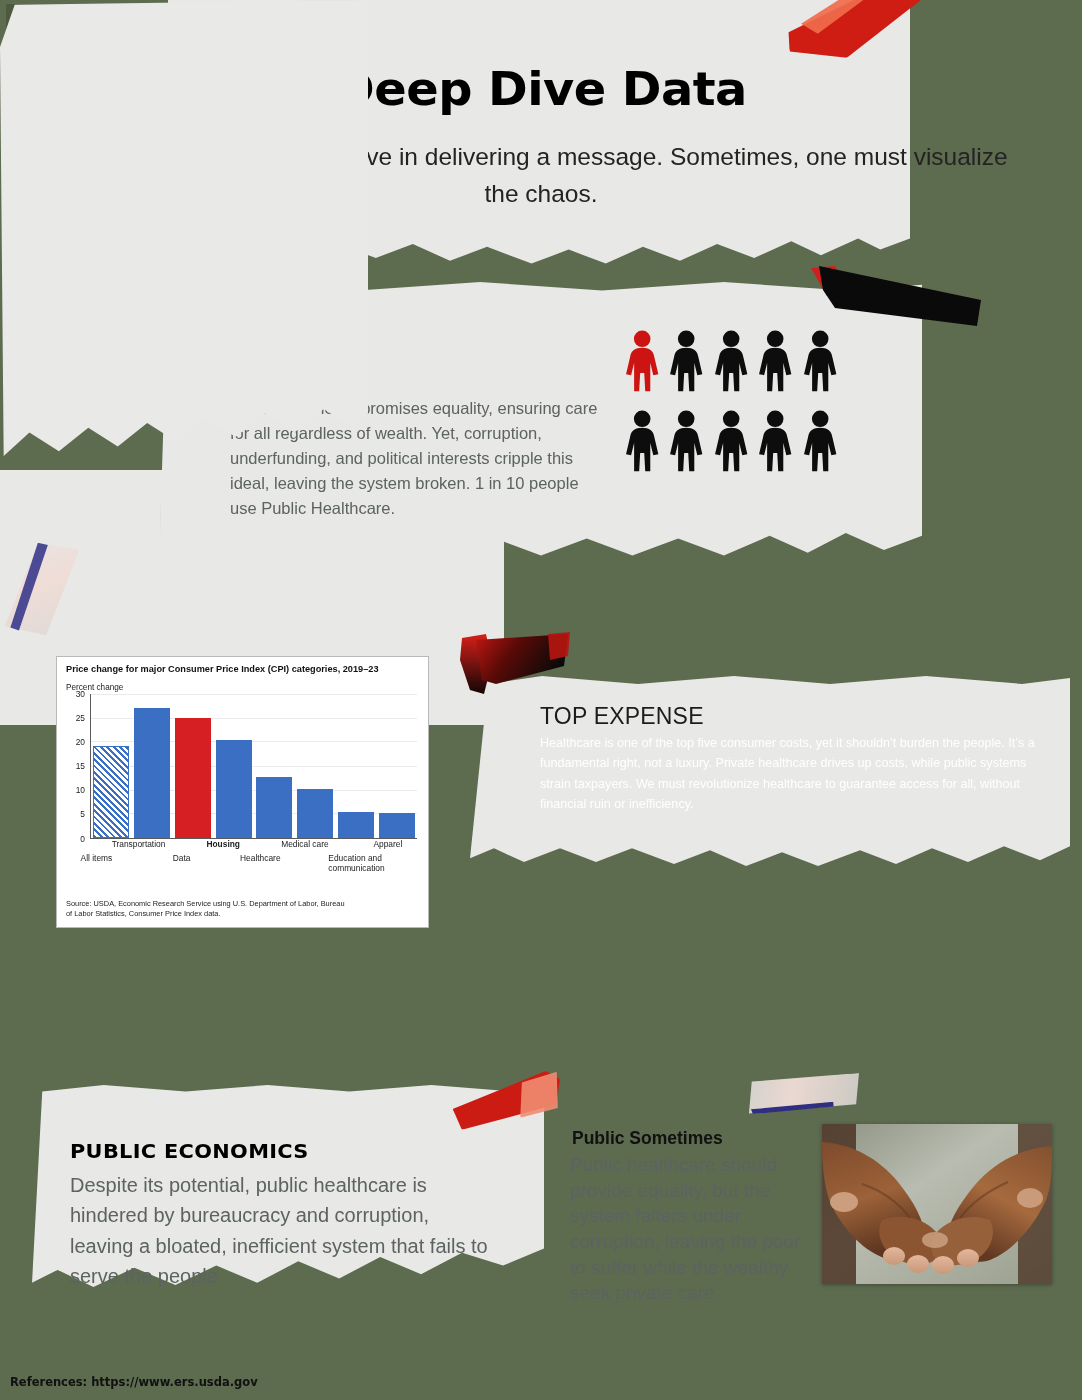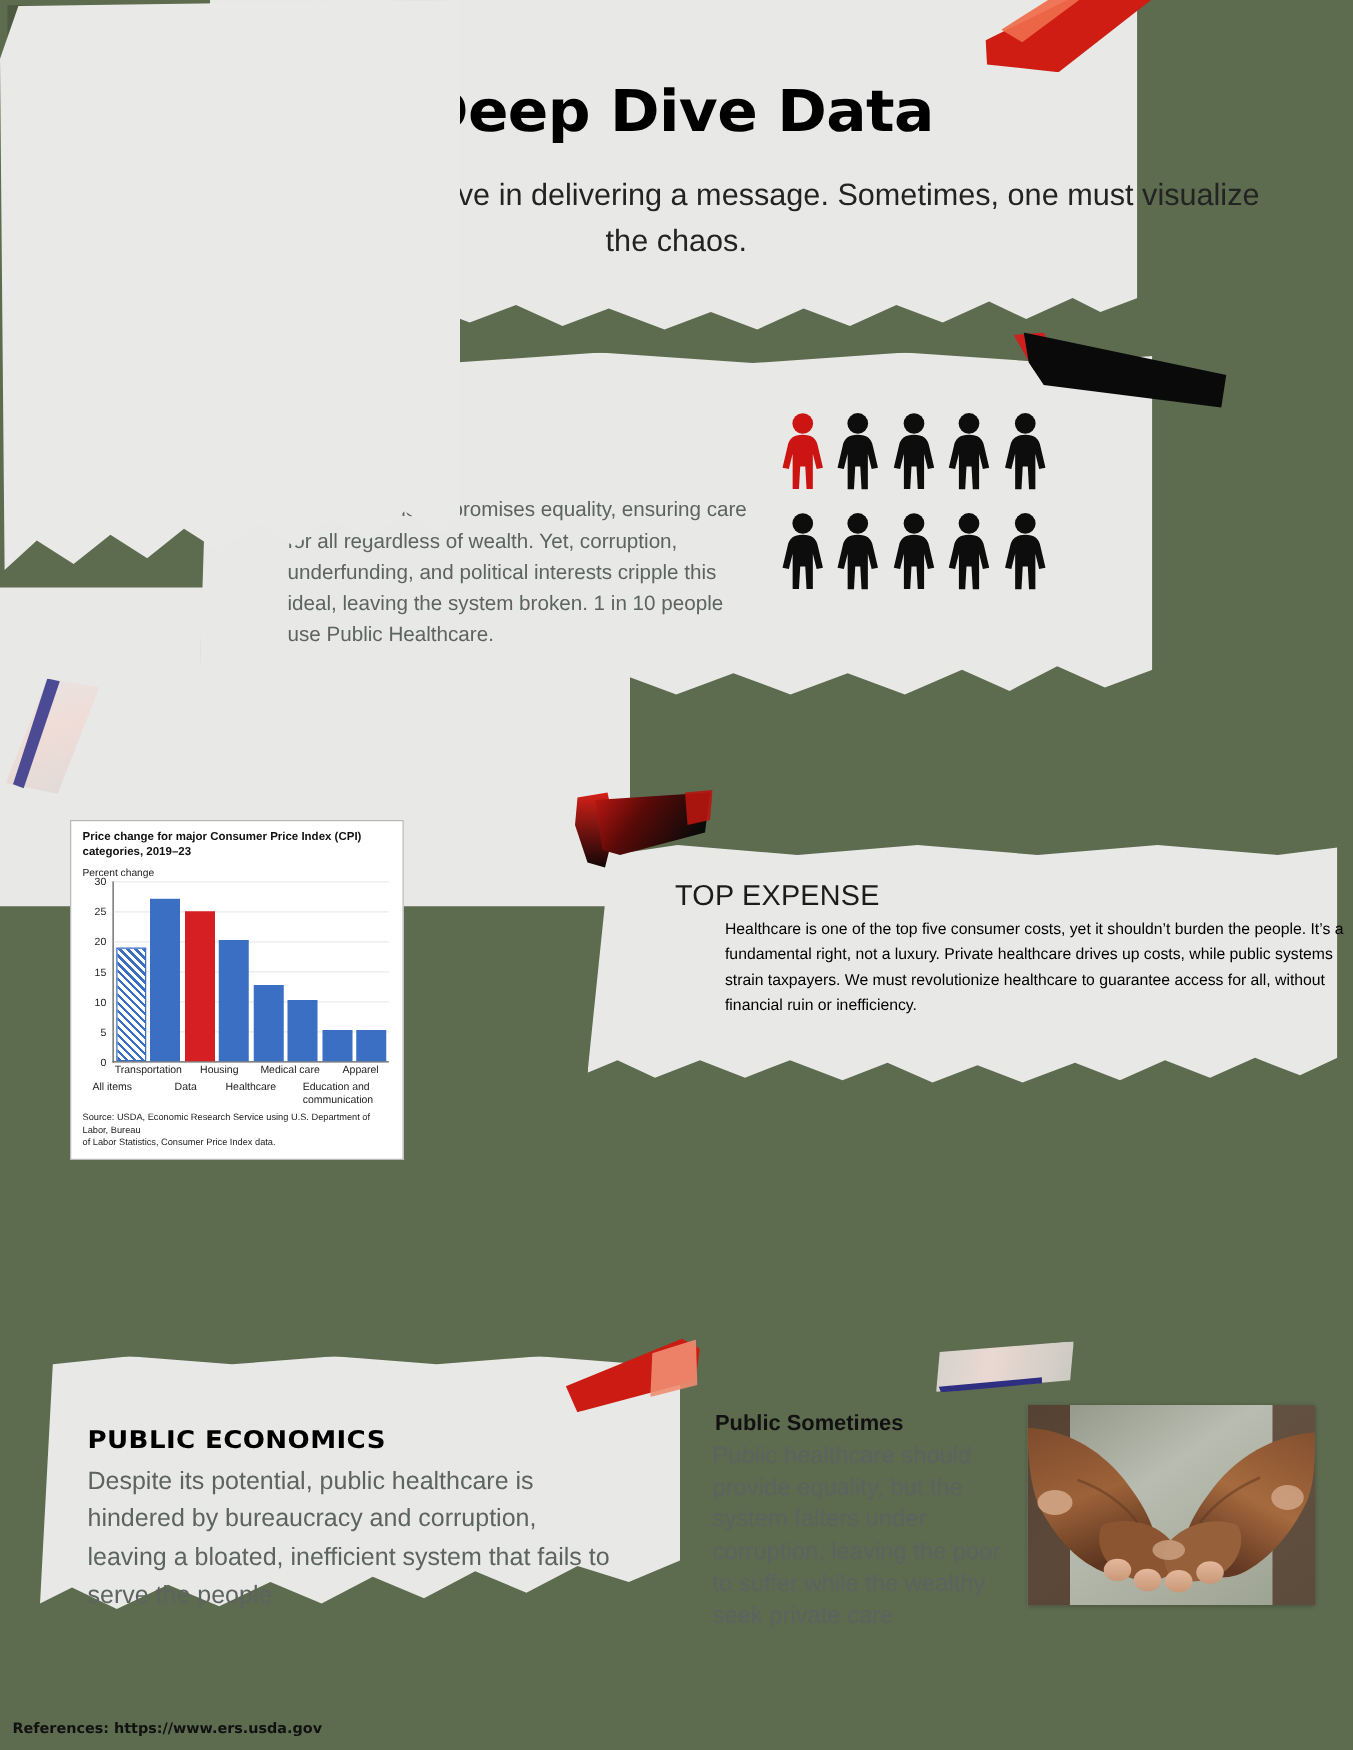--- a/index.html
+++ b/index.html
@@ -148,21 +148,21 @@
     background: #e9e9e7;
     box-shadow: 0 3px 8px rgba(0,0,0,.25);
     clip-path: polygon(
       4% 1%, 100% 0%, 100% 88%, 96% 91%, 88% 87%, 80% 92%, 72% 88%,
       64% 93%, 56% 89%, 48% 94%, 40% 90%, 32% 95%, 24% 91%, 16% 96%,
       8% 92%, 1% 97%, 0% 10%
     );
   }
   #chart-card {
     position: absolute; left: 56px; top: 656px;
-    width: 267px; height: 272px;
+    width: 373px; height: 272px;
     background: #fff;
     border: 1px solid #b9b9b7;
     padding: 7px 9px 0 9px;
     font-family: "Liberation Sans", sans-serif;
     overflow: hidden;
   }
   #chart-title {
     font-size: 9.2px; font-weight: 700; color: #111;
     line-height: 1.25;
   }
@@ -252,21 +252,21 @@
       15% 87%, 9% 94%, 4% 87%, 0% 92%
     );
   }
   #expense-title {
     position: absolute; left: 540px; top: 703px;
     font-size: 23px; color: #1c1c1c; letter-spacing: .2px;
   }
   #expense-body {
     position: absolute; left: 540px; top: 733px;
     width: 500px;
-    font-size: 12.6px; line-height: 1.62; color: #000000; margin-left: 40px;
+    font-size: 12.6px; line-height: 1.62; color: #ffffff;
   }
   #tape-expense {
     position: absolute; left: 452px; top: 632px;
     width: 118px; height: 78px;
   }
   #tape-expense svg { width:100%; height:100%; }
 
   
   #econ-panel {
     left: 32px; top: 1085px;
@@ -535,21 +535,21 @@
               <div class="bar" title="Apparel: 5.2%" style="height: 17.3333%;"></div>
             </div>
           </div>
       </div>
     </div>
 
     <div id="x-labels">
         <div class="xl" style="left: 6.25%; top: 14px; width: 60px;">All items</div>
         <div class="xl" style="left: 18.75%; top: 0px; width: 80px;">Transportation</div>
         <div class="xl" style="left: 31.25%; top: 14px; width: 40px;">Data</div>
-        <div class="xl" style="left: 43.75%; top: 0px; width: 55px;">Housing</div>
+        <div class="xl" style="left: 43.75%; top: 0px; width: 55px; font-weight: bold;">Housing</div>
         <div class="xl" style="left: 56.25%; top: 14px; width: 70px;">Healthcare</div>
         <div class="xl" style="left: 68.75%; top: 0px; width: 70px;">Medical care</div>
         <div class="xl" style="left: 81.25%; top: 14px; width: 58px;">Education and communication</div>
         <div class="xl" style="left: 93.75%; top: 0px; width: 50px;">Apparel</div>
       </div>
 
     <div id="chart-source">
       <div>Source: USDA, Economic Research Service using U.S. Department of Labor, Bureau</div>
       <div>of Labor Statistics, Consumer Price Index data.</div>
     </div>

